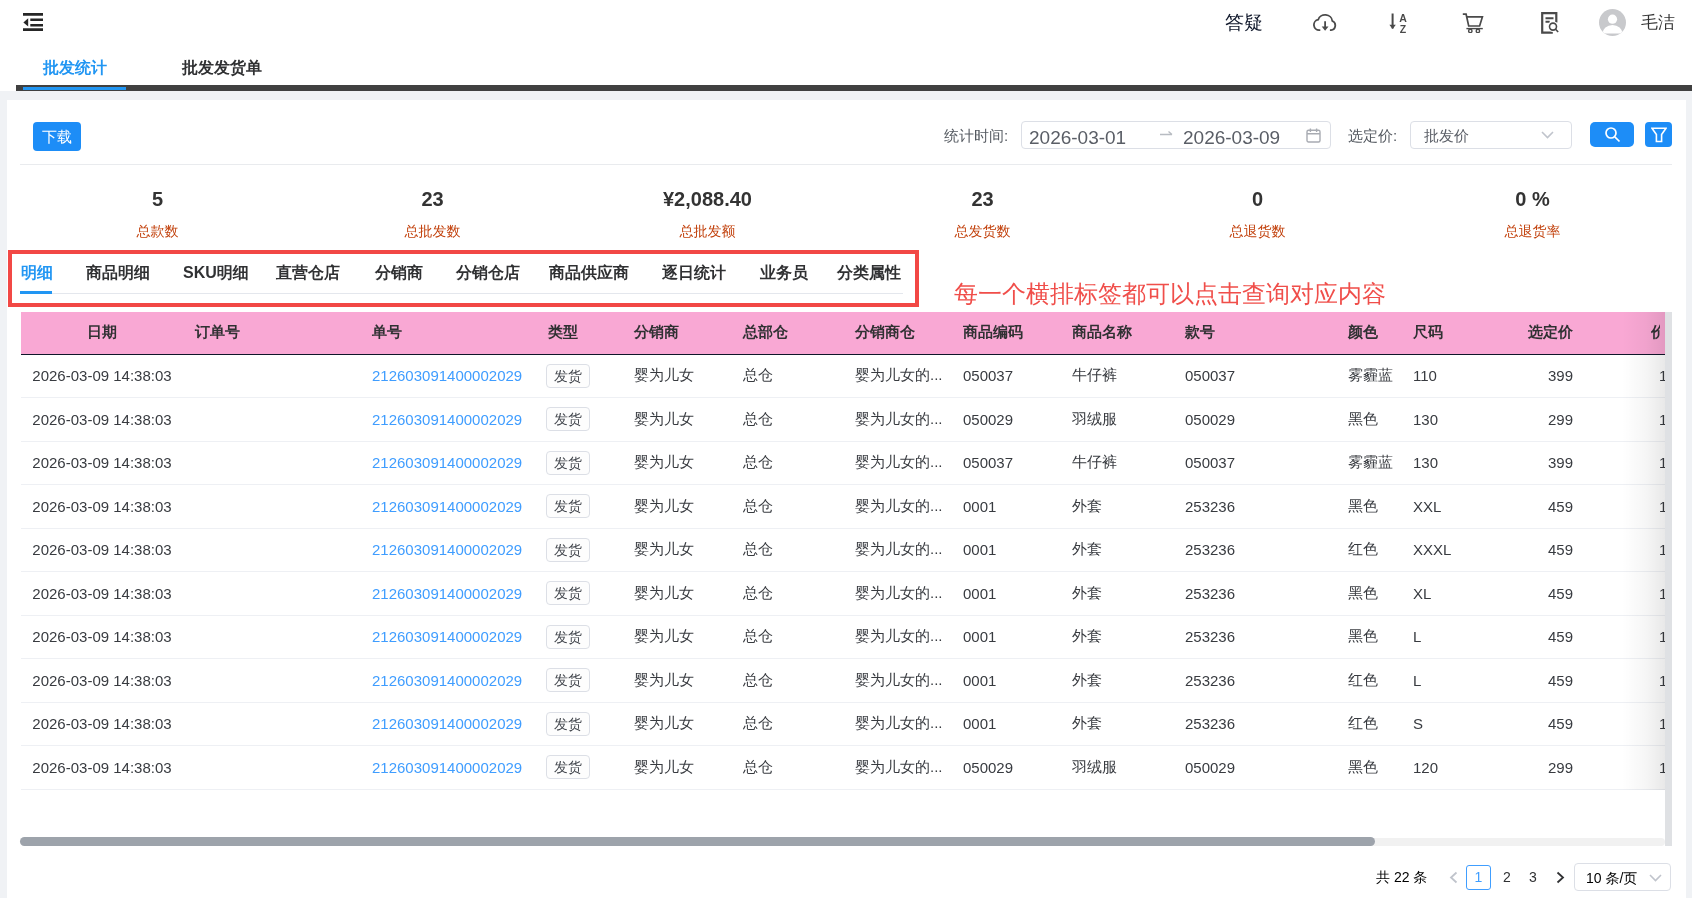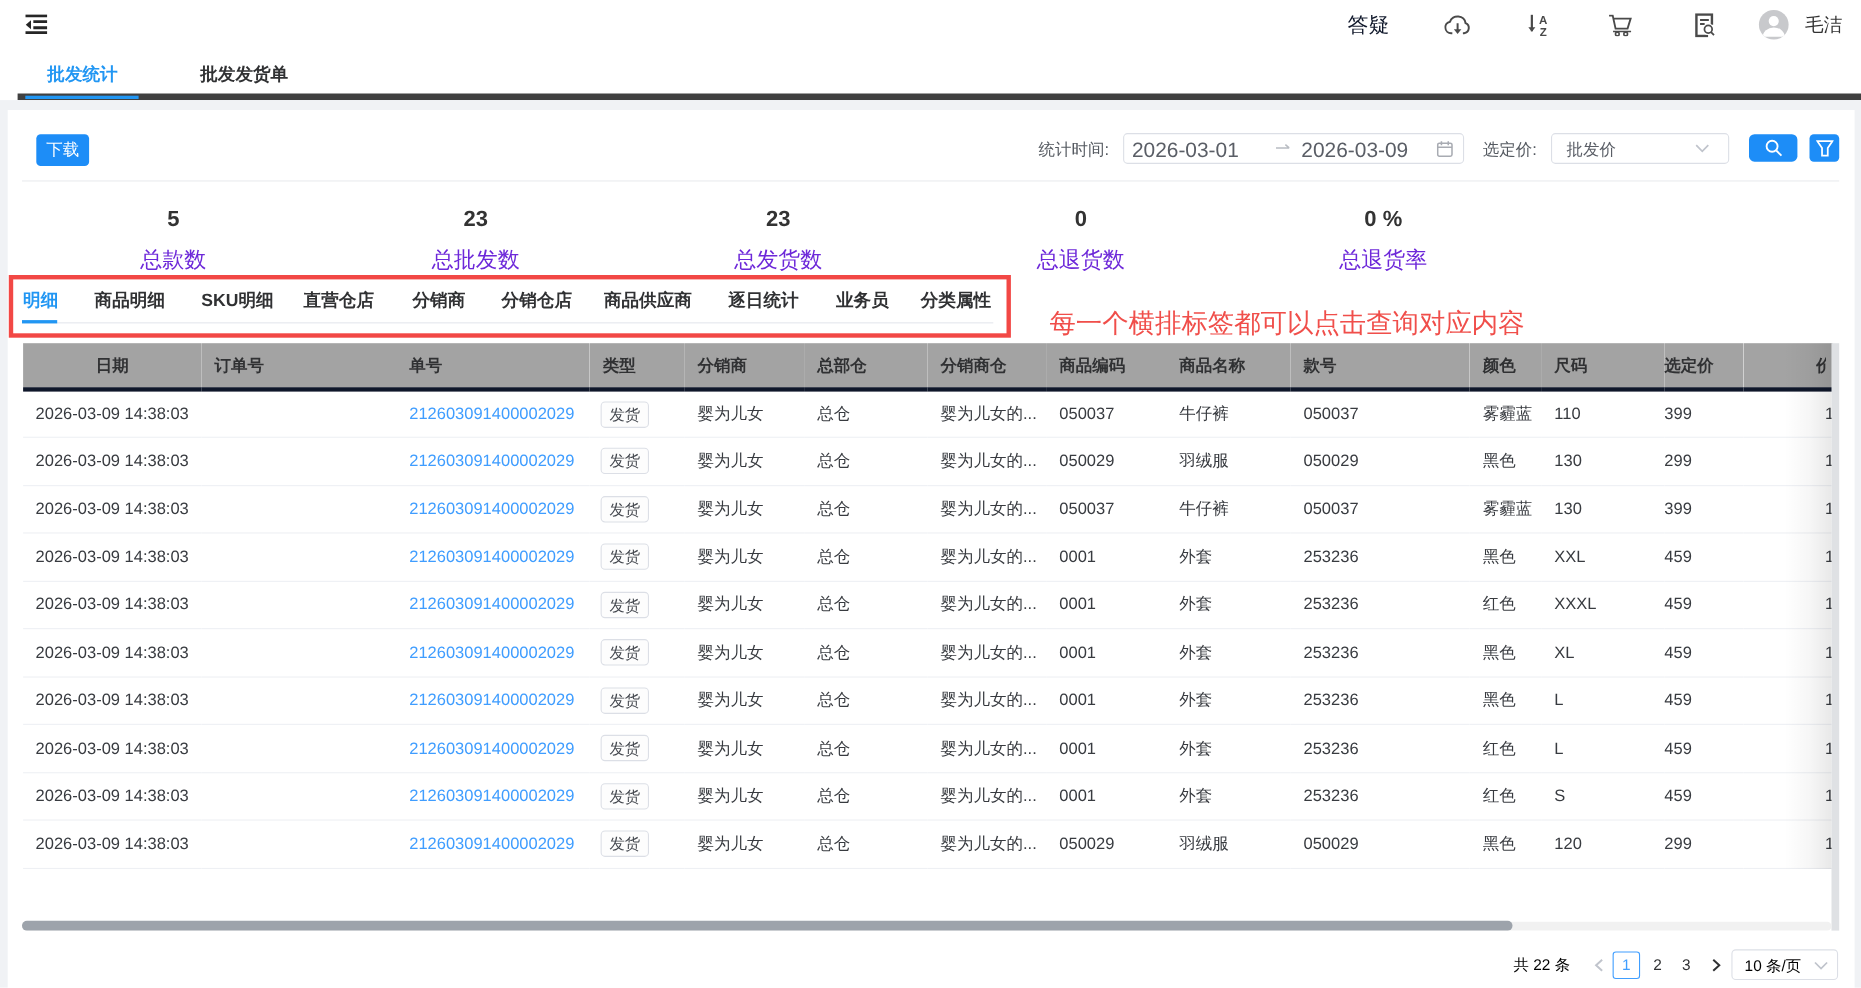--- a/index.html
+++ b/index.html
@@ -21,33 +21,33 @@
 
 .btn-dl{position:absolute;left:33px;top:122px;width:48px;height:29px;background:#1d8df7;border-radius:4px;color:#fff;font-size:15px;text-align:center;line-height:29px}
 .lab{position:absolute;font-size:15px;color:#555a61;top:127px}
 .inp{position:absolute;top:121px;height:28px;border:1px solid #dcdfe6;border-radius:4px;background:#fff}
 .dtxt{position:absolute;top:127px;font-size:19px;color:#5a5e66}
 .divider{position:absolute;left:20px;top:164px;width:1652px;height:1px;background:#e9ebee}
 
 .stats{position:absolute;left:20px;top:184px;width:1650px;display:flex}
 .stats .cell{width:275px;text-align:center}
 .stats .num{font-size:20px;color:#333;font-weight:700;line-height:30px}
-.stats .lb{font-size:20px;color:#6d28d9;margin-top:9px}
+.stats .lb{font-size:14px;color:#c2410c;margin-top:9px}
 
 .redbox{position:absolute;left:8px;top:250px;width:911px;height:57px;border:4px solid #f24845;background:transparent}
 .stabs{position:absolute;top:263px;font-size:16px;color:#303133;font-weight:700}
 .stab-line{position:absolute;left:20px;top:293px;width:883px;height:1px;background:#e4e7ed}
 .stab-bar{position:absolute;left:20px;top:291px;width:32px;height:3px;background:#2196f3}
 .rednote{position:absolute;left:954px;top:278px;font-size:24px;color:#f04e4a}
 
 table.grid{position:absolute;left:21px;top:312px;width:1645px;border-collapse:collapse;table-layout:fixed;font-size:15px;color:#383b40}
-.grid th{height:42px;background:#a3a3a3;border-bottom:4px solid #0f172a;font-weight:700;color:#303133;text-align:left;padding:0 0 0 12px;overflow:hidden;white-space:nowrap}
+.grid th{height:42px;background:#f9a8d4;border-bottom:1px solid #0f172a;font-weight:700;color:#303133;text-align:left;padding:0 0 0 12px;overflow:hidden;white-space:nowrap}
 .grid td{height:43.5px;border-bottom:1px solid #eef0f4;padding:0 0 0 12px;overflow:hidden;white-space:nowrap;background:#fff}
 .grid .c{text-align:center;padding:0}
-.grid .r{text-align:left;padding:0 12px 0 0}
+.grid .r{text-align:right;padding:0 12px 0 0}
 .lnk{color:#3f9dff}
 .tag{display:inline-block;border:1px solid #dcdfe6;border-radius:4px;background:#fdfdfd;font-size:14px;color:#42464d;width:44px;height:24px;line-height:22px;text-align:center;margin-left:-2px;vertical-align:middle}
 .shadow{position:absolute;left:1622px;top:312px;width:43px;height:478px;background:linear-gradient(to right,rgba(0,0,0,0),rgba(0,0,0,0.035) 55%,rgba(0,0,0,0.09));pointer-events:none}
 .vbar{position:absolute;left:1665px;top:312px;width:7px;height:534px;background:#dfe1e4}
 .htrack{position:absolute;left:20px;top:838px;width:1645px;height:8px;background:#f1f1f1;border-radius:4px}
 .hthumb{position:absolute;left:20px;top:837px;width:1355px;height:9px;background:#9da3ab;border-radius:4.5px}
 
 .pg{position:absolute;font-size:14px;color:#000000}
 .pgbox{position:absolute;width:25px;height:25px;top:865px;border:1px solid #409eff;border-radius:3px;color:#409eff;text-align:center;line-height:23px;font-size:14px}
 .pgn{position:absolute;top:869px;font-size:14px;color:#303133}
@@ -136,20 +136,24 @@
 <div class="divider"></div>
 
 <div class="stats">
  <div class="cell">
       <div class="num">5</div>
       <div class="lb">总款数</div>
     </div>
  <div class="cell">
       <div class="num">23</div>
       <div class="lb">总批发数</div>
+    </div>
+ <div class="cell">
+      <div class="num">¥2,088.40</div>
+      <div class="lb">总批发额</div>
     </div>
  <div class="cell">
       <div class="num">23</div>
       <div class="lb">总发货数</div>
     </div>
  <div class="cell">
       <div class="num">0</div>
       <div class="lb">总退货数</div>
     </div>
  <div class="cell">

